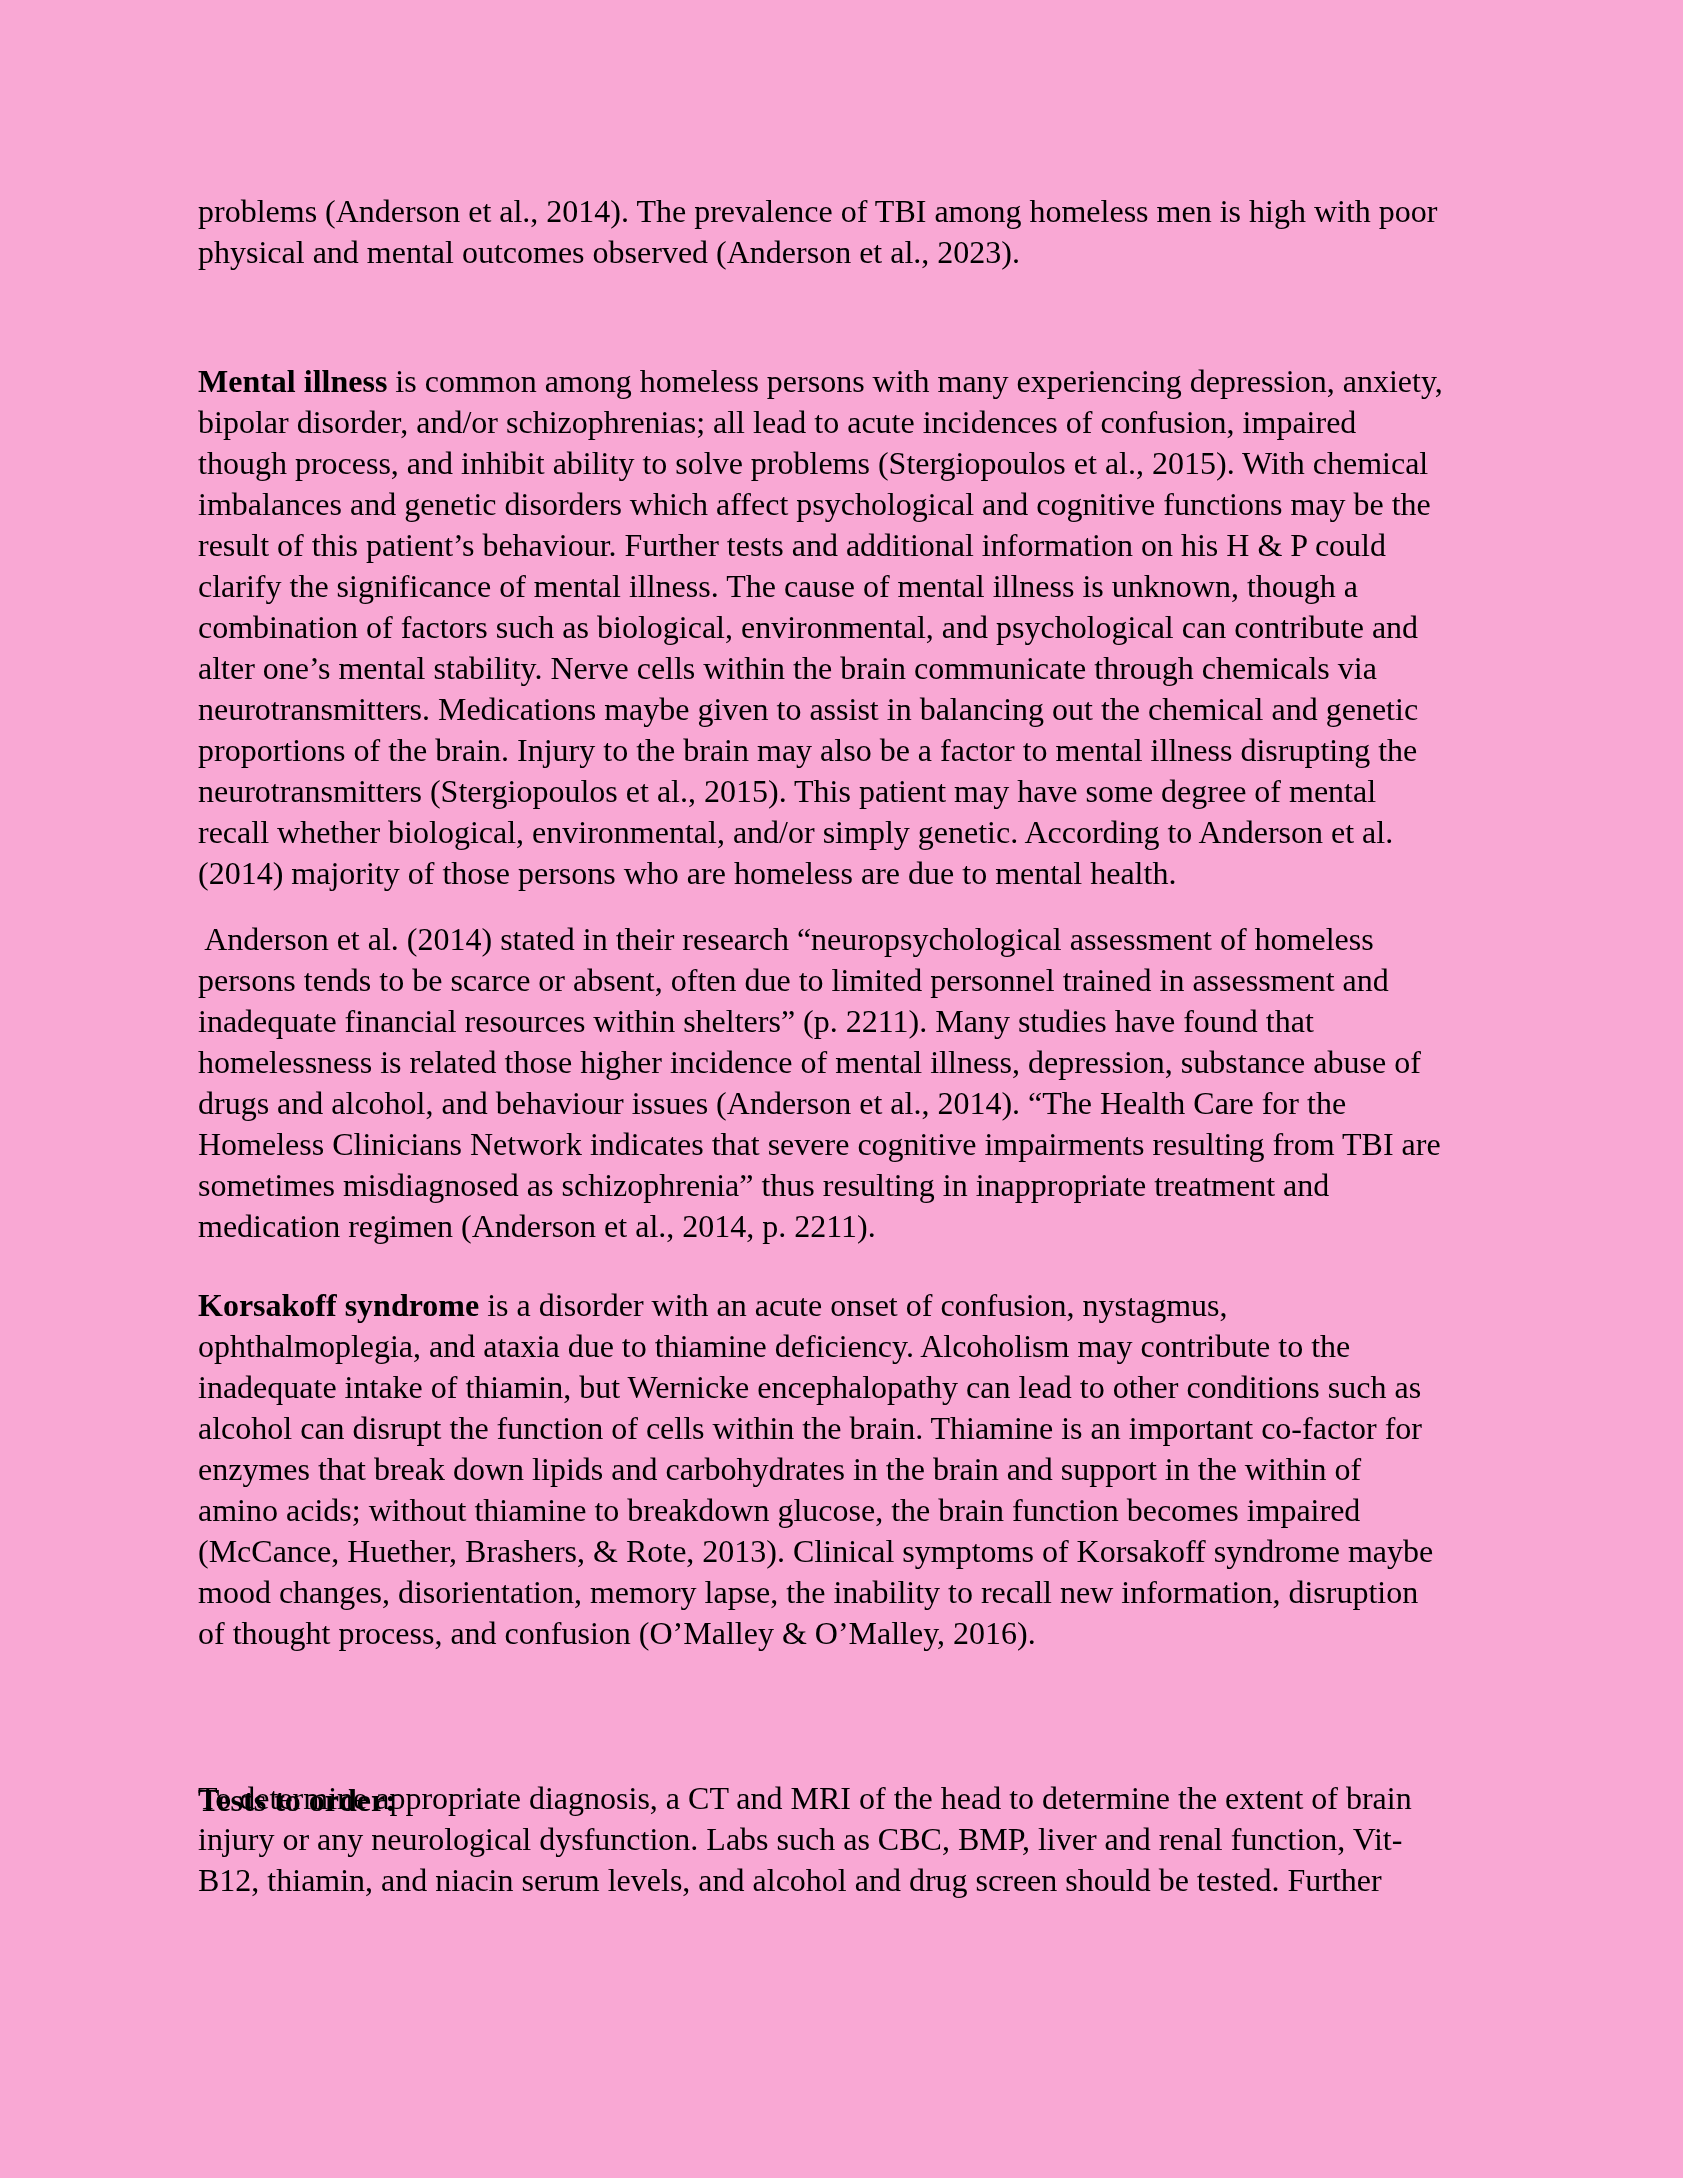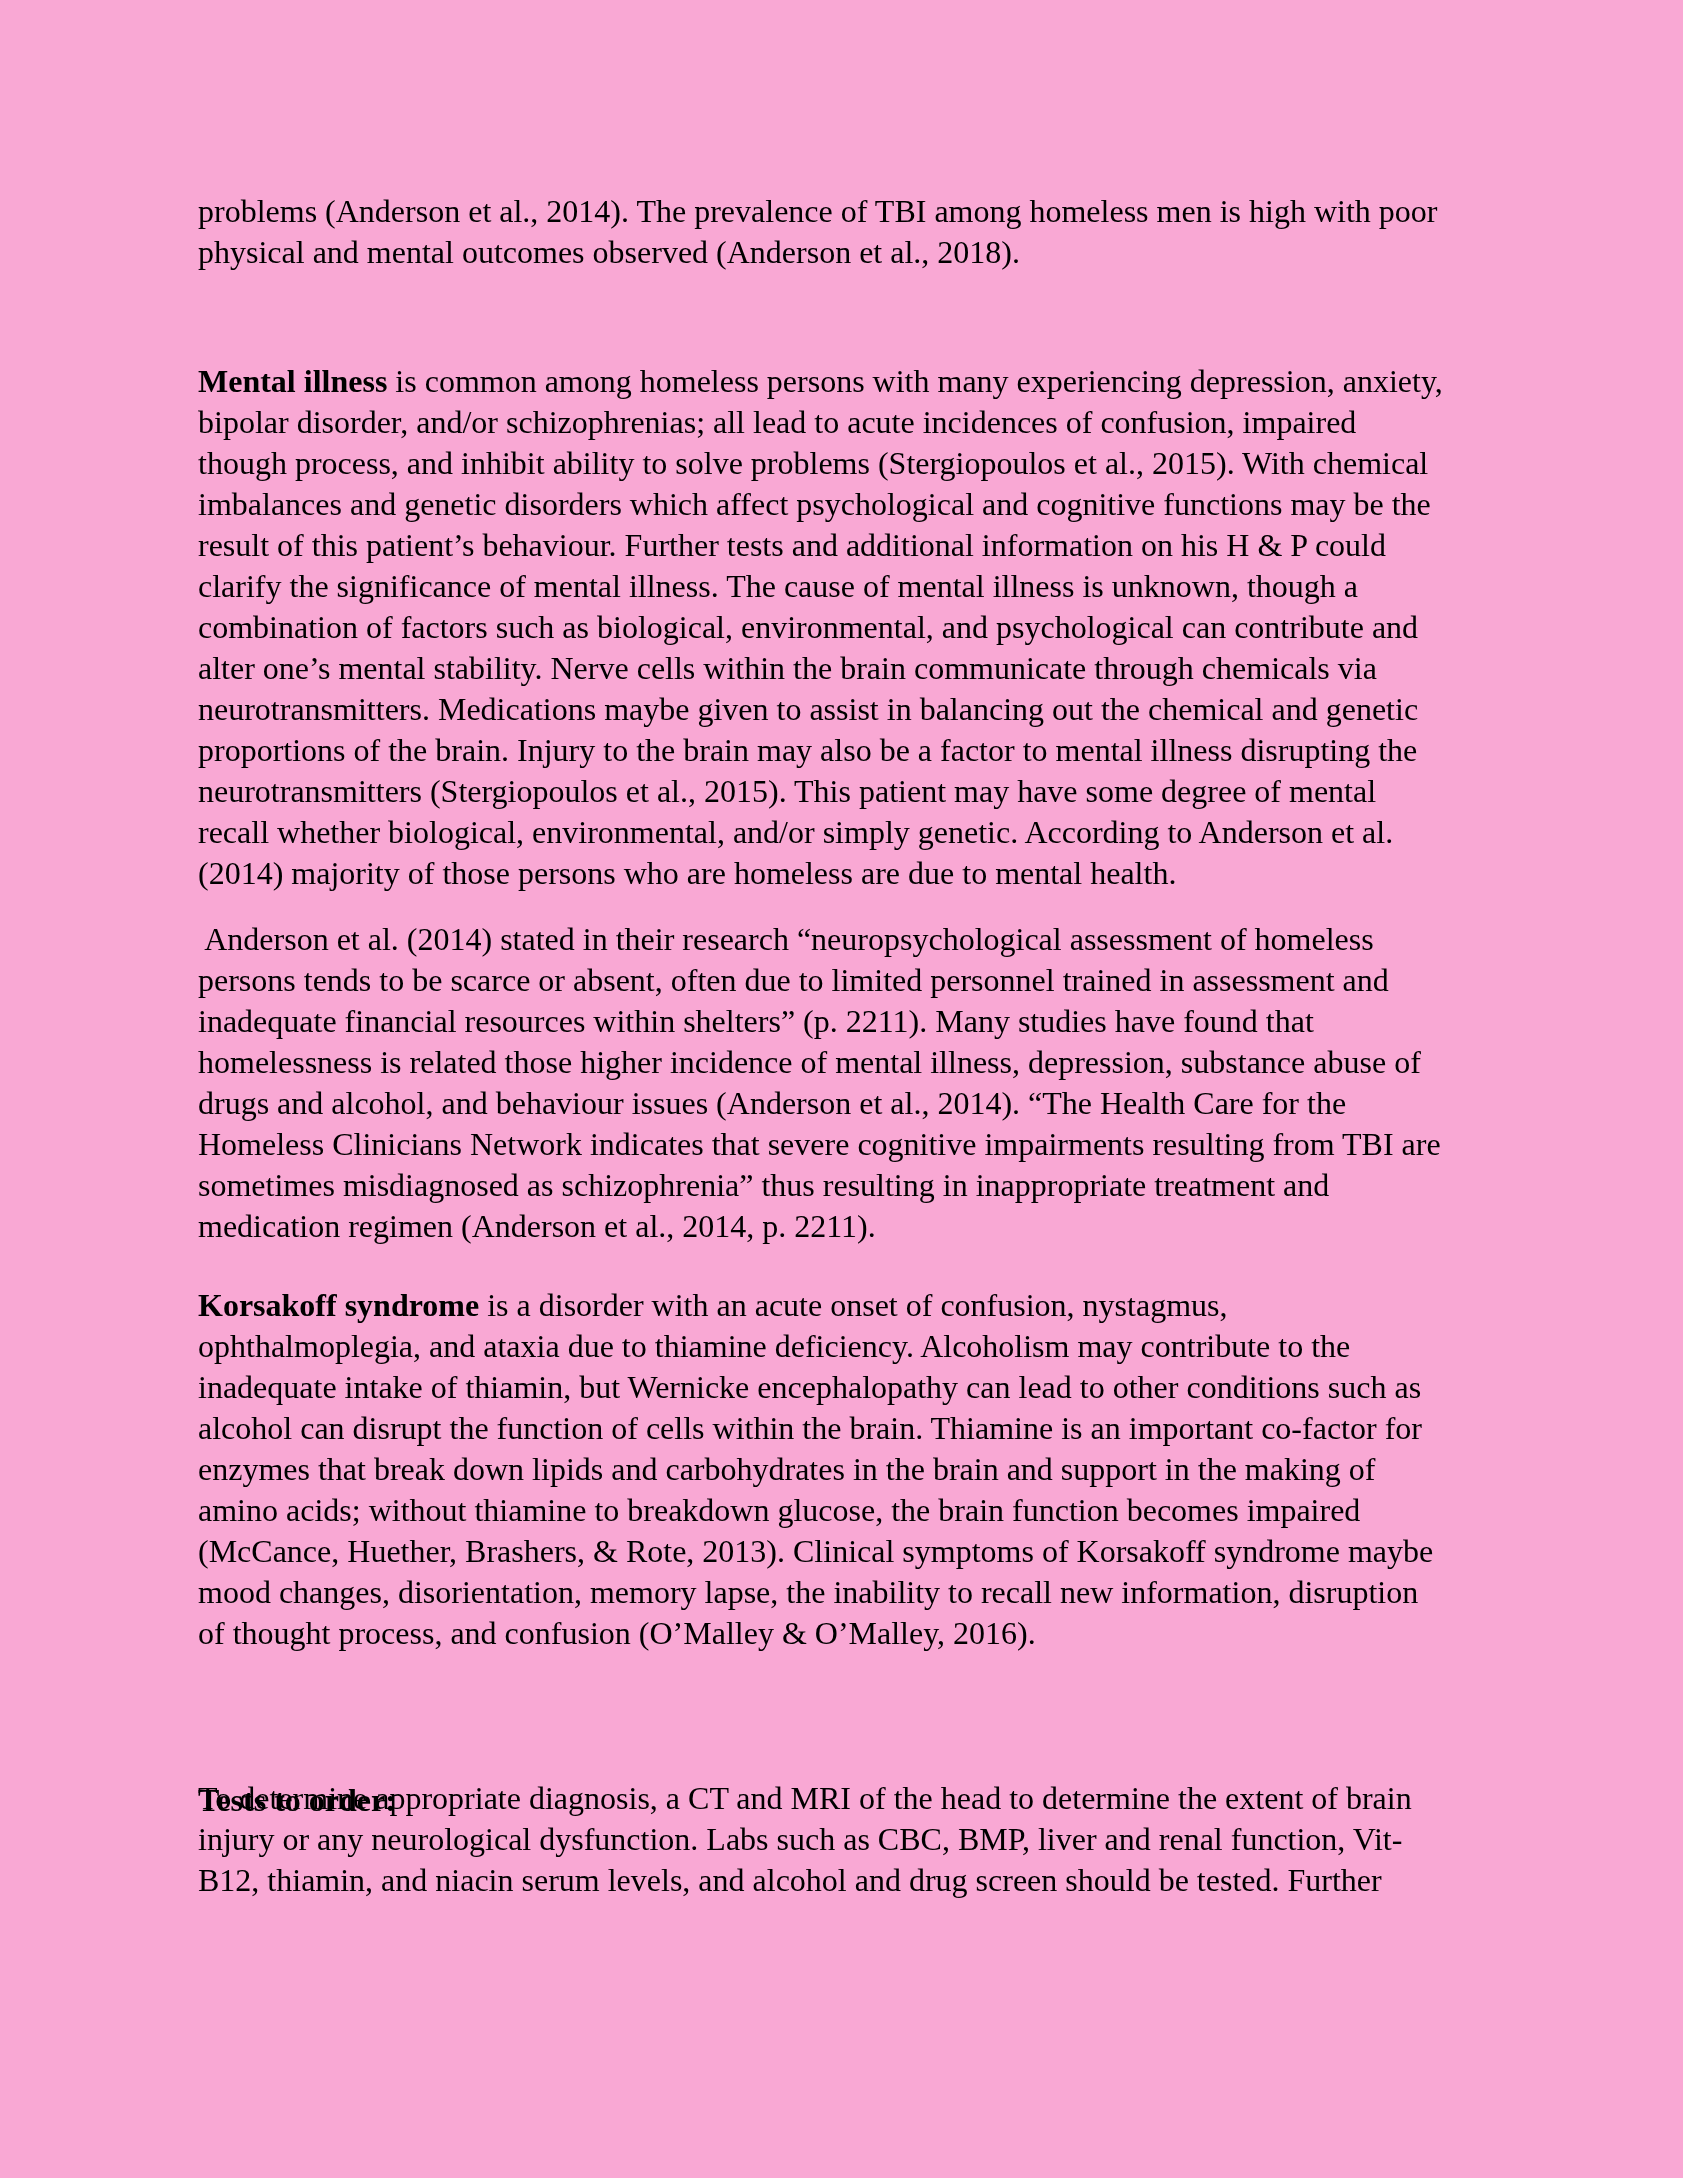--- a/index.html
+++ b/index.html
@@ -46,21 +46,21 @@
     #h-tests    { top: 1762px; margin-top: 18px; }
     #p-tests    { top: 1778px; }
   </style>
 </head>
 <body>
 
 <div class="page">
 
   <div class="block" id="p-intro">
     <span class="line">problems (Anderson et al., 2014). The prevalence of TBI among homeless men is high with poor</span>
-    <span class="line">physical and mental outcomes observed (Anderson et al., 2018).</span>
+    <span class="line">physical and mental outcomes observed (Anderson et al., 2023).</span>
   </div>
 
   <div class="block" id="p-mental">
     <span class="line"><span class="bold">Mental illness</span><span style="white-space:pre"> is common among homeless persons with many experiencing depression, anxiety,</span></span>
     <span class="line">bipolar disorder, and/or schizophrenias; all lead to acute incidences of confusion, impaired</span>
     <span class="line">though process, and inhibit ability to solve problems (Stergiopoulos et al., 2015). With chemical</span>
     <span class="line">imbalances and genetic disorders which affect psychological and cognitive functions may be the</span>
     <span class="line">result of this patient’s behaviour. Further tests and additional information on his H &amp; P could</span>
     <span class="line">clarify the significance of mental illness. The cause of mental illness is unknown, though a</span>
     <span class="line">combination of factors such as biological, environmental, and psychological can contribute and</span>
@@ -81,21 +81,21 @@
     <span class="line">Homeless Clinicians Network indicates that severe cognitive impairments resulting from TBI are</span>
     <span class="line">sometimes misdiagnosed as schizophrenia” thus resulting in inappropriate treatment and</span>
     <span class="line">medication regimen (Anderson et al., 2014, p. 2211).</span>
   </div>
 
   <div class="block" id="p-korsakoff">
     <span class="line"><span class="bold">Korsakoff syndrome</span><span style="white-space:pre"> is a disorder with an acute onset of confusion, nystagmus,</span></span>
     <span class="line">ophthalmoplegia, and ataxia due to thiamine deficiency. Alcoholism may contribute to the</span>
     <span class="line">inadequate intake of thiamin, but Wernicke encephalopathy can lead to other conditions such as</span>
     <span class="line">alcohol can disrupt the function of cells within the brain. Thiamine is an important co-factor for</span>
-    <span class="line">enzymes that break down lipids and carbohydrates in the brain and support in the making of</span>
+    <span class="line">enzymes that break down lipids and carbohydrates in the brain and support in the within of</span>
     <span class="line">amino acids; without thiamine to breakdown glucose, the brain function becomes impaired</span>
     <span class="line">(McCance, Huether, Brashers, &amp; Rote, 2013). Clinical symptoms of Korsakoff syndrome maybe</span>
     <span class="line">mood changes, disorientation, memory lapse, the inability to recall new information, disruption</span>
     <span class="line">of thought process, and confusion (O’Malley &amp; O’Malley, 2016).</span>
   </div>
 
   <div class="block" id="h-tests">
     <span class="line bold">Tests to order:</span>
   </div>
 

